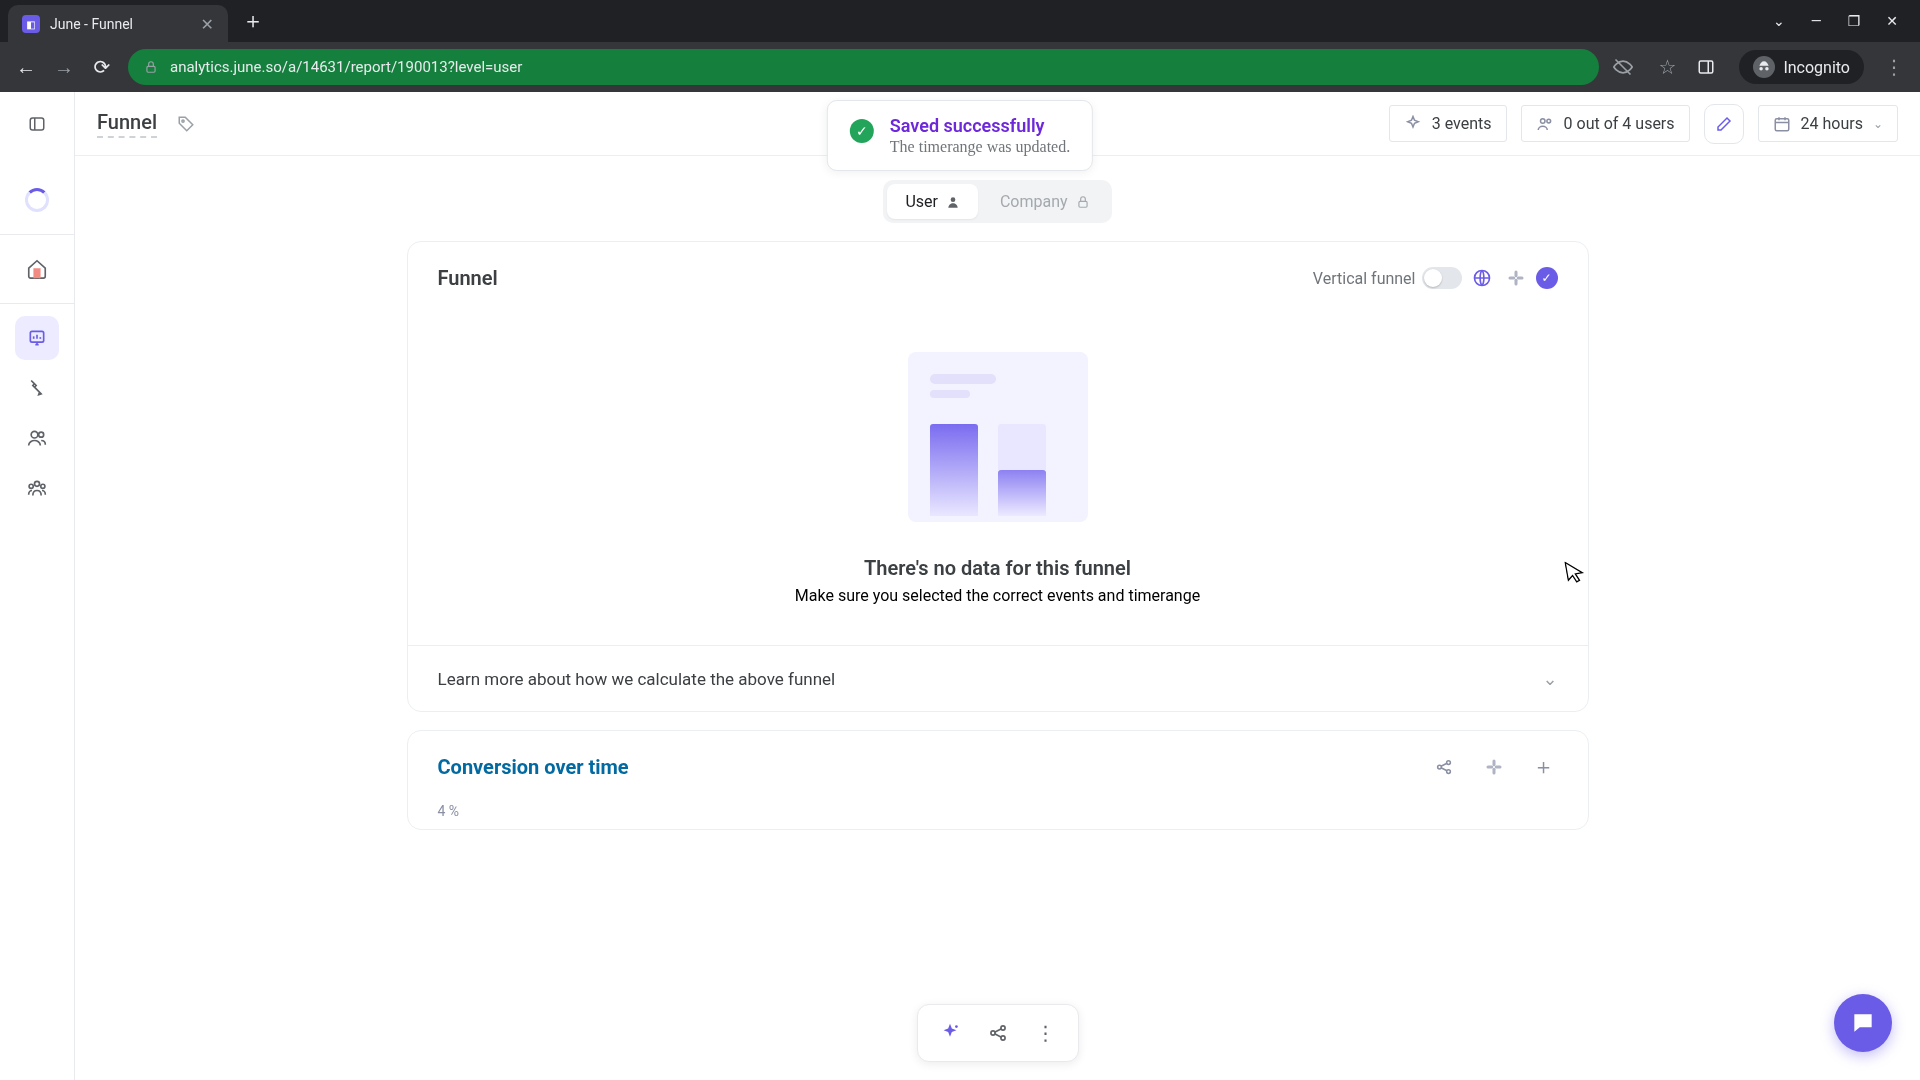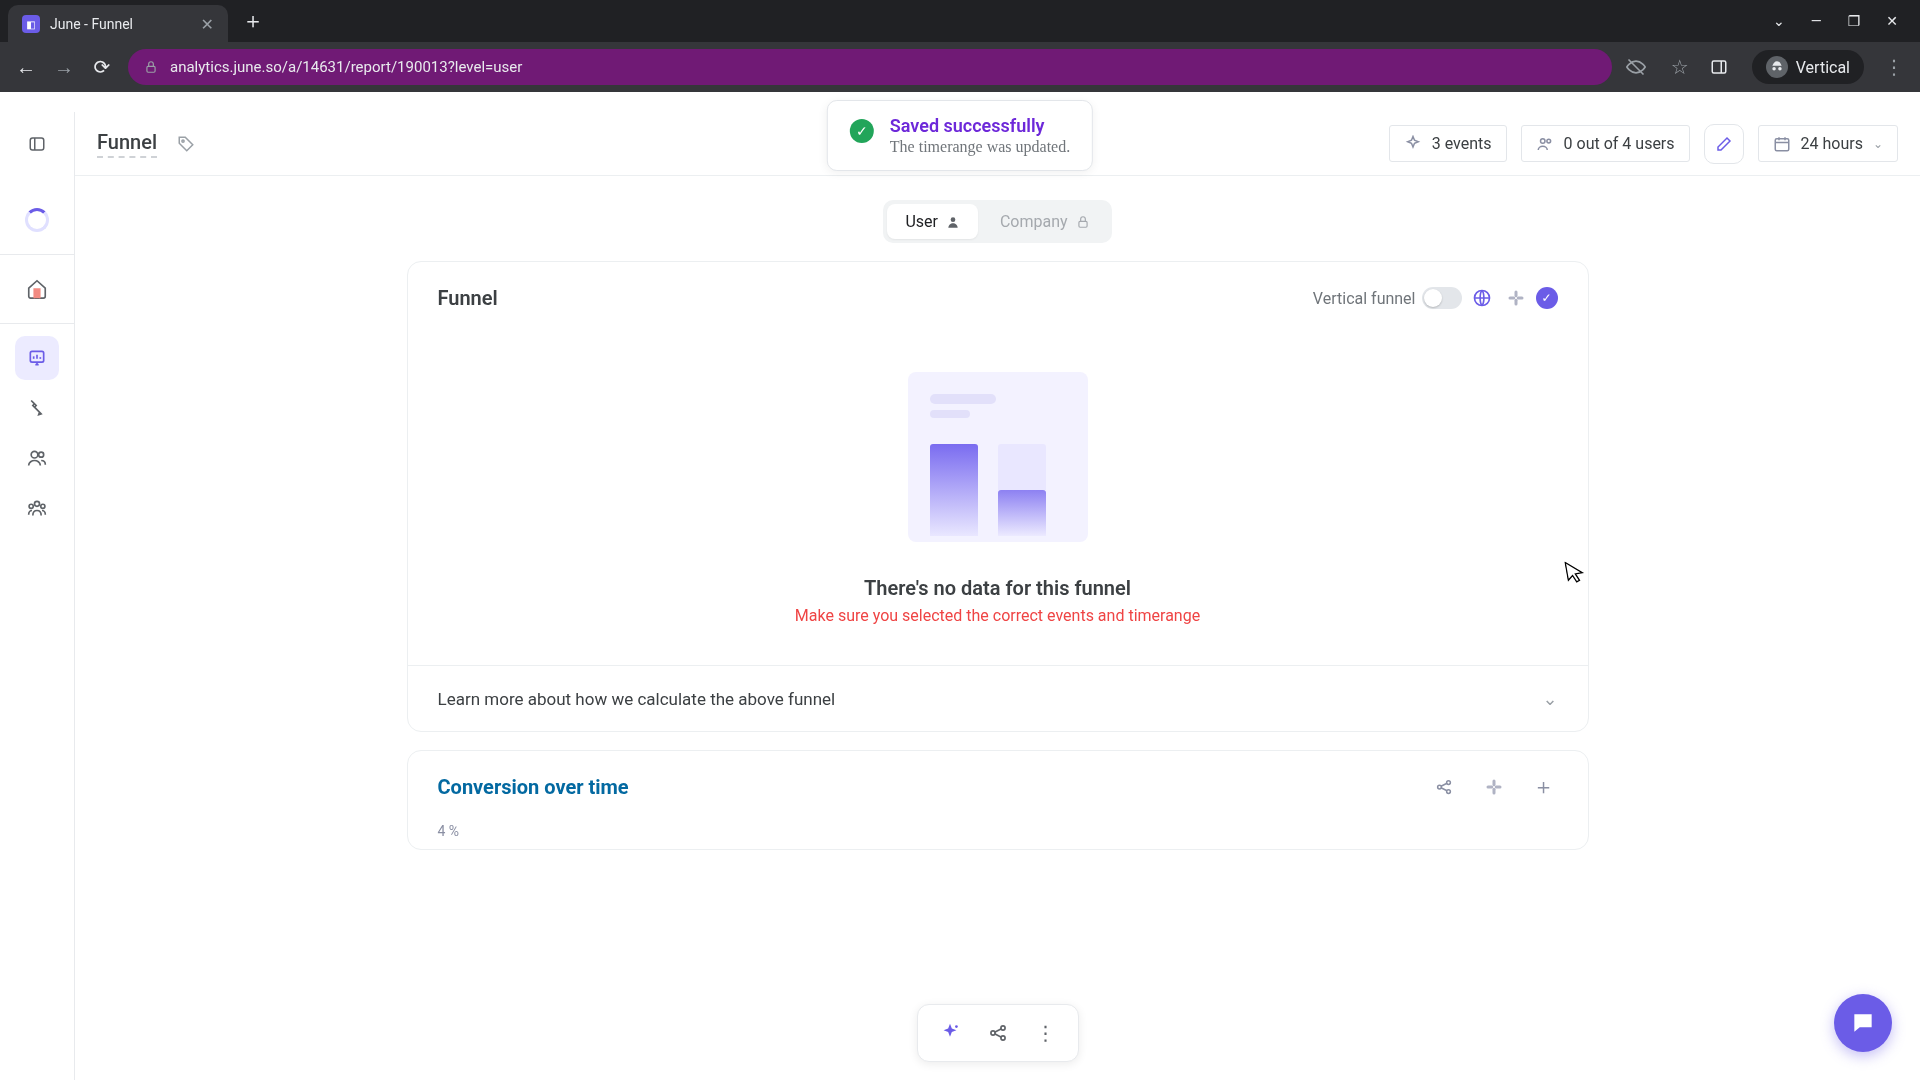--- a/index.html
+++ b/index.html
@@ -13,30 +13,30 @@
 .tab-favicon::after { content: "◧"; color:#fff; font-size:10px; }
 .tab-title { font-size: 14px; color: #e8eaed; flex: 1; white-space: nowrap; overflow: hidden; }
 .tab-close { color: #9aa0a6; font-size: 16px; cursor: pointer; }
 .new-tab { color: #e8eaed; font-size: 22px; margin-left: 14px; cursor: pointer; }
 .window-controls { margin-left: auto; display: flex; gap: 26px; color: #e8eaed; font-size: 14px; padding-right: 14px; }
 .window-controls span { cursor: pointer; }
 
 .address-bar { height: 50px; display: flex; align-items: center; gap: 14px; padding: 0 14px; background: #35363a; }
 .nav-icon { color: #9aa0a6; font-size: 20px; cursor: pointer; width: 24px; text-align: center; }
 .nav-icon.active { color: #e8eaed; }
-.url-bar { flex: 1; background: #701a75; border-radius: 24px; height: 36px; display: flex; align-items: center; padding: 0 16px; gap: 12px; color: #e8eaed; }
+.url-bar { flex: 1; background: #15803d; border-radius: 24px; height: 36px; display: flex; align-items: center; padding: 0 16px; gap: 12px; color: #e8eaed; }
 .lock-icon { color: #9aa0a6; font-size: 14px; }
 .url-text { font-size: 15px; color: #e8eaed; }
 .addr-right { display: flex; align-items: center; gap: 18px; color: #e8eaed; }
 .incognito-pill { display: flex; align-items: center; gap: 8px; background: #202124; border-radius: 20px; padding: 6px 14px; }
 .incognito-avatar { width: 22px; height: 22px; background: #5f6368; border-radius: 50%; display:flex; align-items:center; justify-content:center;}
 .incognito-avatar svg { width:14px; height:14px; }
 
 
-.app { position: absolute; top: 92px; left: 0; right: 0; bottom: 0; display: flex; background: #fff; margin-top: 20px; }
+.app { position: absolute; top: 92px; left: 0; right: 0; bottom: 0; display: flex; background: #fff; }
 .sidebar { width: 75px; border-right: 1px solid #e8eaed; display: flex; flex-direction: column; align-items: center; padding-top: 10px; gap: 6px; }
 .sb-btn { width: 44px; height: 44px; border-radius: 10px; display: flex; align-items: center; justify-content: center; cursor: pointer; color: #5f6368; font-size: 20px; }
 .sb-btn.active { background: #ecebff; color: #6b5ce7; }
 .sb-divider { width: 100%; height: 1px; background: #e8eaed; margin: 6px 0; }
 .spinner { width: 24px; height: 24px; border: 3px solid #e0e0ff; border-top-color: #6b5ce7; border-radius: 50%; }
 
 .main { flex: 1; display: flex; flex-direction: column; position: relative; }
 .top-header { height: 64px; display: flex; align-items: center; padding: 0 22px; border-bottom: 1px solid #eceff1; }
 .page-title { font-size: 20px; color: #3c4043; font-weight: 500; border-bottom: 2px dashed #cfd2d6; padding-bottom: 2px; }
 .tag-icon { margin-left: 20px; color: #9aa0a6; font-size: 18px; }
@@ -73,21 +73,21 @@
 .empty-state { display: flex; flex-direction: column; align-items: center; padding: 50px 0 40px 0; }
 .empty-illustration { width: 180px; height: 170px; background: #f3f2ff; border-radius: 8px; position: relative; padding: 22px; }
 .ill-line1 { width: 66px; height: 10px; background: #e2e0fa; border-radius: 5px; }
 .ill-line2 { width: 40px; height: 8px; background: #e2e0fa; border-radius: 4px; margin-top: 6px; }
 .ill-bars { display: flex; gap: 20px; align-items: flex-end; margin-top: 26px; height: 92px; }
 .ill-bar { width: 48px; border-radius: 3px 3px 0 0; }
 .ill-bar.b1 { height: 92px; background: linear-gradient(180deg, #7a6cf0 0%, #e9e7ff 100%); }
 .ill-bar.b2 { height: 46px; background: linear-gradient(180deg, #8d81f2 0%, #eceaff 100%); position: relative; }
 .ill-bar.b2::before { content:""; position:absolute; bottom:46px; left:0; right:0; height:46px; background:#e9e7ff; border-radius:3px 3px 0 0;}
 .empty-title { font-size: 20px; color: #3c4043; font-weight: 600; margin-top: 34px; }
-.empty-sub { font-size: 16px; color: #ef4444; margin-top: 6px; }
+.empty-sub { font-size: 16px; color: #000000; margin-top: 6px; }
 
 .learn-row { border-top: 1px solid #eceff1; padding: 22px 30px; display: flex; align-items: center; cursor: pointer; }
 .learn-label { font-size: 17px; color: #3c4043; }
 
 
 .conv-header { display: flex; align-items: center; padding: 22px 30px; }
 .conv-title { font-size: 20px; color: #0369a1; font-weight: 700; }
 .conv-right { margin-left: auto; display: flex; align-items: center; gap: 22px; }
 .y-tick { font-size: 14px; color: #8a8fa3; padding: 0 0 10px 30px; }
 
@@ -149,21 +149,21 @@
             <rect x="3" y="4" width="18" height="16" rx="2"></rect>
             <line x1="15" y1="4" x2="15" y2="20"></line>
           </svg>
       </span>
       <div class="incognito-pill">
         <div class="incognito-avatar">
           <svg viewBox="0 0 24 24" fill="#e8eaed">
               <path d="M12 2C8 2 6 6 6 6l-2 4h16l-2-4s-2-4-6-4zm-5 10a3 3 0 100 6 3 3 0 000-6zm10 0a3 3 0 100 6 3 3 0 000-6z"></path>
             </svg>
         </div>
-        <span>Vertical</span>
+        <span>Incognito</span>
       </div>
       <span class="nav-icon">⋮</span>
     </div>
   </div>
 </div>
 
 <div class="app">
   <div class="sidebar">
     <div class="sb-btn">
       <svg width="18" height="18" viewBox="0 0 24 24" fill="none" stroke="#5f6368" stroke-width="2">

